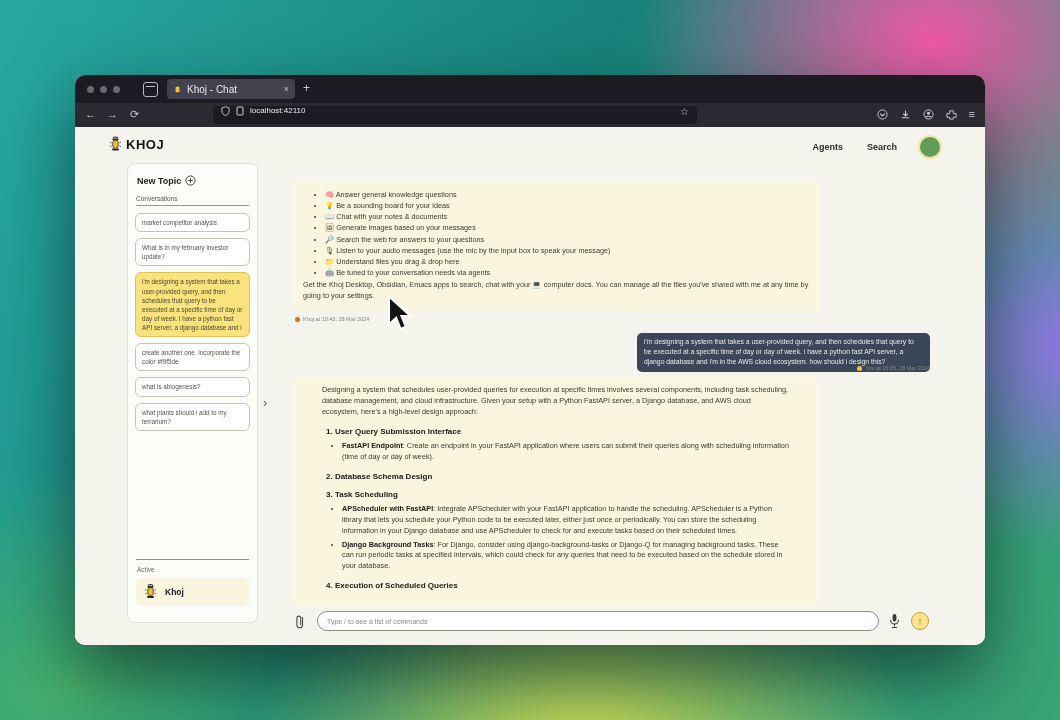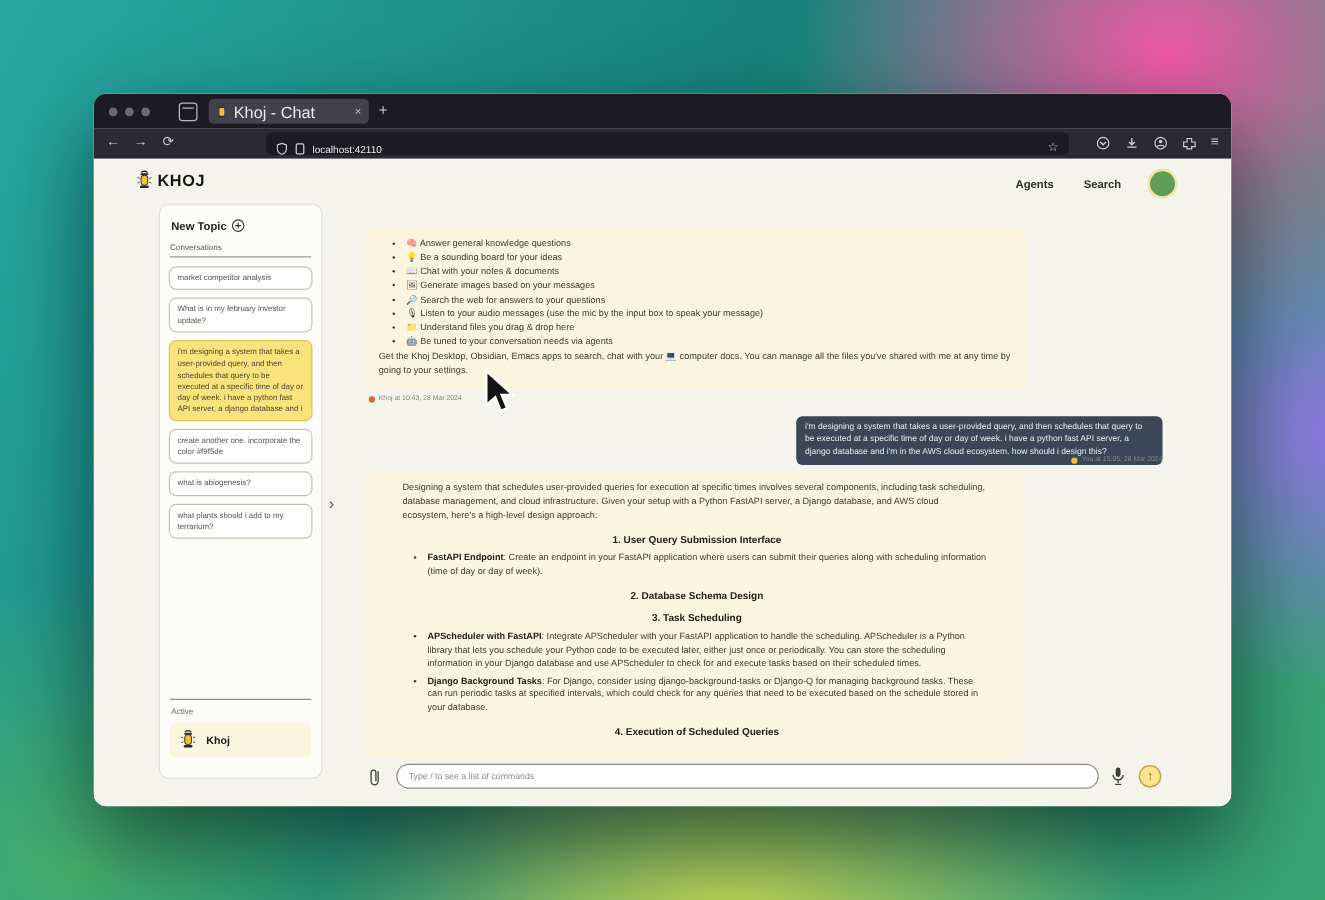--- a/index.html
+++ b/index.html
@@ -15,27 +15,27 @@
           overflow:hidden;background:#f4f3ec;box-shadow:0 30px 70px rgba(0,0,0,.5);}
   
   .tabstrip{position:absolute;left:0;top:0;width:100%;height:28px;background:#1c1b22;}
   .dots{position:absolute;left:12px;top:11px;display:flex;gap:6px;}
   .dots i{width:7px;height:7px;border-radius:50%;background:#6b6a74;display:block;}
   .fxview{position:absolute;left:68px;top:7px;width:13px;height:13px;border:1.4px solid #b9b8c1;
           border-radius:3px;}
   .fxview:after{content:"";position:absolute;left:2px;right:2px;top:3px;height:1.4px;background:#b9b8c1;}
   .tab{position:absolute;left:92px;top:4px;width:128px;height:20px;background:#42414d;border-radius:4px;
        display:flex;align-items:center;padding:0 6px;box-sizing:border-box;gap:5px;}
-  .tab .title{font-size:13px;color:#e8e8ee;flex:1;white-space:nowrap;overflow:hidden;}
+  .tab .title{font-size:10px;color:#e8e8ee;flex:1;white-space:nowrap;overflow:hidden;}
   .tab .close{font-size:9px;color:#c9c8d2;line-height:1;}
   .newtab{position:absolute;left:228px;top:6px;font-size:12px;color:#c9c8d2;}
   .toolbar{position:absolute;left:0;top:28px;width:100%;height:24px;background:#2b2a33;}
   .navbtn{position:absolute;top:4px;color:#cfcfd8;font-size:11px;line-height:15px;}
-  .urlbar{position:absolute;left:138px;top:3px;width:642px;height:18px;background:#1c1b22;border-radius:4px;
-          display:flex;align-items:flex-end;padding:0 8px;box-sizing:border-box;gap:6px;}
+  .urlbar{position:absolute;left:138px;top:3px;width:484px;height:18px;background:#1c1b22;border-radius:4px;
+          display:flex;align-items:flex-start;padding:0 8px;box-sizing:border-box;gap:6px;}
   .urlbar .url{font-size:8px;color:#ecebf0;flex:1;}
   .urlbar .star{color:#cfcfd8;font-size:10px;}
   .chrome-right{position:absolute;right:10px;top:4px;display:flex;gap:12px;align-items:center;}
   .chrome-right svg, .urlbar svg{display:block;}
   .menu-glyph{color:#cfcfd8;font-size:11px;line-height:15px;}
   
   .content{position:absolute;left:0;top:52px;width:910px;height:518px;background:#f4f3ec;}
   .logo{position:absolute;left:34px;top:9px;display:flex;align-items:center;gap:4px;}
   .logo .word{font-size:13px;font-weight:800;letter-spacing:.5px;color:#151515;}
   .topnav{position:absolute;right:88px;top:15px;display:flex;gap:24px;}
@@ -63,21 +63,21 @@
   .welcome ul{margin:1px 0 2px 0;padding-left:22px;}
   .welcome li{font-size:7.3px;line-height:1.53;}
   .ts{position:absolute;display:flex;align-items:center;gap:3px;font-size:5.5px;color:#8a887e;}
   .ts .dot{width:5px;height:5px;border-radius:50%;}
   .khoj-ts{left:220px;top:189px;}
   .user-ts{right:55px;top:238px;}
   .userbubble{position:absolute;left:562px;top:206px;width:293px;background:#3b4758;border-radius:5px;
               color:#e9eaec;font-size:6.8px;line-height:1.5;padding:4px 7px;box-sizing:border-box;}
   .response{left:218px;top:251px;width:525px;height:228px;padding:7px 29px;overflow:hidden;}
   .response p.intro{margin:0 0 7px 0;font-size:7.3px;line-height:1.5;}
-  .response h4{margin:9px 0 5px 4px;font-size:8px;color:#23211a;text-align:center;}
+  .response h4{margin:9px 0 5px 4px;font-size:8px;color:#23211a;}
   .response ul{margin:0;padding-left:20px;}
   .response li{font-size:7.3px;line-height:1.5;margin-bottom:3px;}
   .response b{color:#23211a;text-align:center;}
   
   .inputbar{position:absolute;left:218px;top:484px;width:640px;height:22px;}
   .clip{position:absolute;left:2px;top:3px;}
   .cmdinput{position:absolute;left:24px;top:0;width:562px;height:20px;border:1px solid #8f8d84;
             border-radius:10px;background:#fff;box-sizing:border-box;font-size:7px;color:#444;
             padding:0 9px;font-family:"Liberation Sans",sans-serif;}
   .cmdinput::placeholder{color:#8b897f;}

